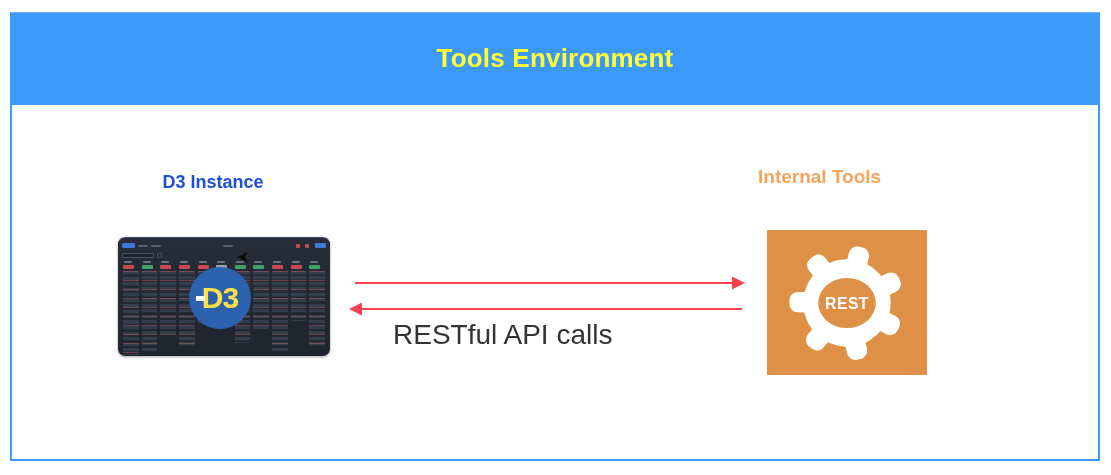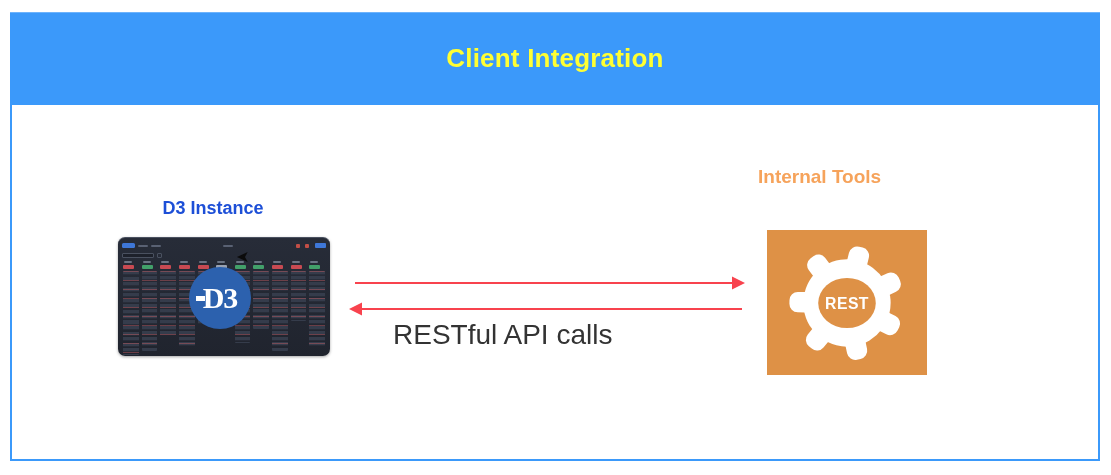--- a/index.html
+++ b/index.html
@@ -25,21 +25,21 @@
   }
 
   
   .content-panel{
     position:absolute;left:10px;top:103px;width:1090px;height:358px;
     background:#ffffff;border:2px solid var(--panel-border);
   }
 
   
   .d3-label{
-    position:absolute;left:118px;top:198px;width:190px;text-align:center;
+    position:absolute;left:118px;top:172px;width:190px;text-align:center;
     color:var(--d3-label);font-size:18px;font-weight:bold;
   }
   .dashboard{
     position:absolute;left:118px;top:237px;width:212px;height:119px;
     background:linear-gradient(180deg,#272c38 0%,#20242e 100%);
     border-radius:7px;border-top:1px solid #4a5160;
     box-shadow:0 1px 3px rgba(0,0,0,0.35);
     overflow:hidden;
   }
   .dash-topbar{
@@ -67,21 +67,21 @@
     background-image:
       repeating-linear-gradient(180deg, rgba(198,92,98,0.45) 0 1px, rgba(0,0,0,0) 1px 9px),
       repeating-linear-gradient(180deg, #353c4b 0 3px, rgba(53,60,75,0.3) 3px 4px, rgba(0,0,0,0) 4px 5.5px);
   }
   .d3-circle{
     position:absolute;left:71px;top:29px;width:62px;height:62px;border-radius:50%;
     background:var(--d3-circle);
     display:flex;align-items:center;justify-content:center;
   }
   .d3-logo-text{
-    color:#ffffff;font-size:30px;font-weight:bold;letter-spacing:-1px;line-height:1;font-family:Liberation Serif, serif;
+    color:#fde047;font-size:30px;font-weight:bold;letter-spacing:-1px;line-height:1;
   }
   .d3-logo-crossbar{
     position:absolute;left:7px;top:29px;width:9px;height:5px;background:#ffffff;
   }
   .cursor-arrow{
     position:absolute;left:236px;top:249px;font-size:16px;color:#0b0b0b;
     transform:scaleX(-1);line-height:1;
   }
 
   
@@ -107,21 +107,21 @@
   .gear-rest-text{
     font-family:"Liberation Sans",sans-serif;font-size:17px;font-weight:600;fill:#ffffff;letter-spacing:0.5px;
   }
 </style>
 </head>
 <body>
 
 <div class="page">
 
   <div class="header-bar">
-    <div class="header-title">Client Integration</div>
+    <div class="header-title">Tools Environment</div>
   </div>
 
   <div class="content-panel"></div>
 
   <div class="d3-label">D3 Instance</div>
 
   <div class="dashboard">
     <div class="dash-topbar">
       <div class="dash-logo-pill"></div>
       <div class="dash-top-dash"></div>

